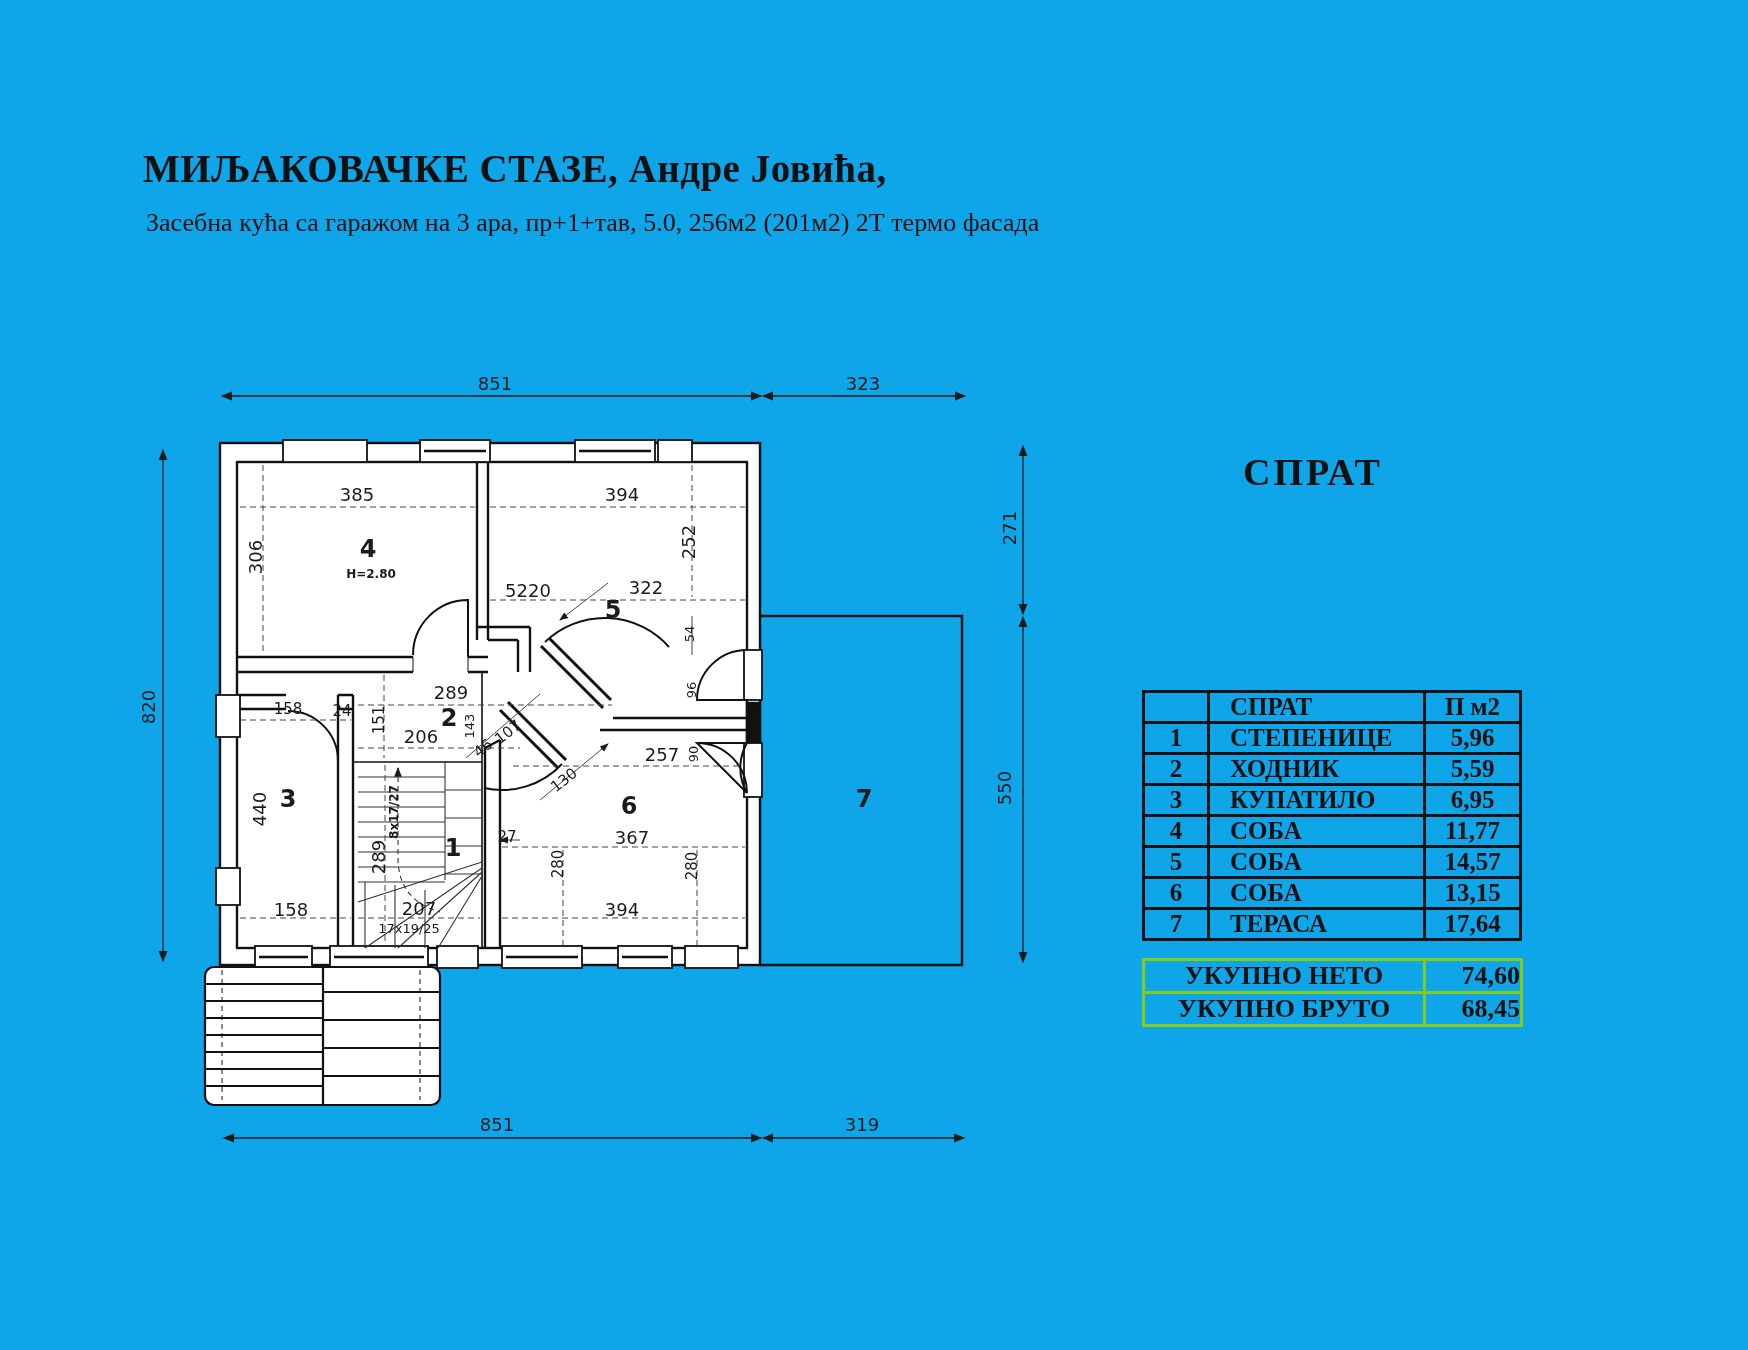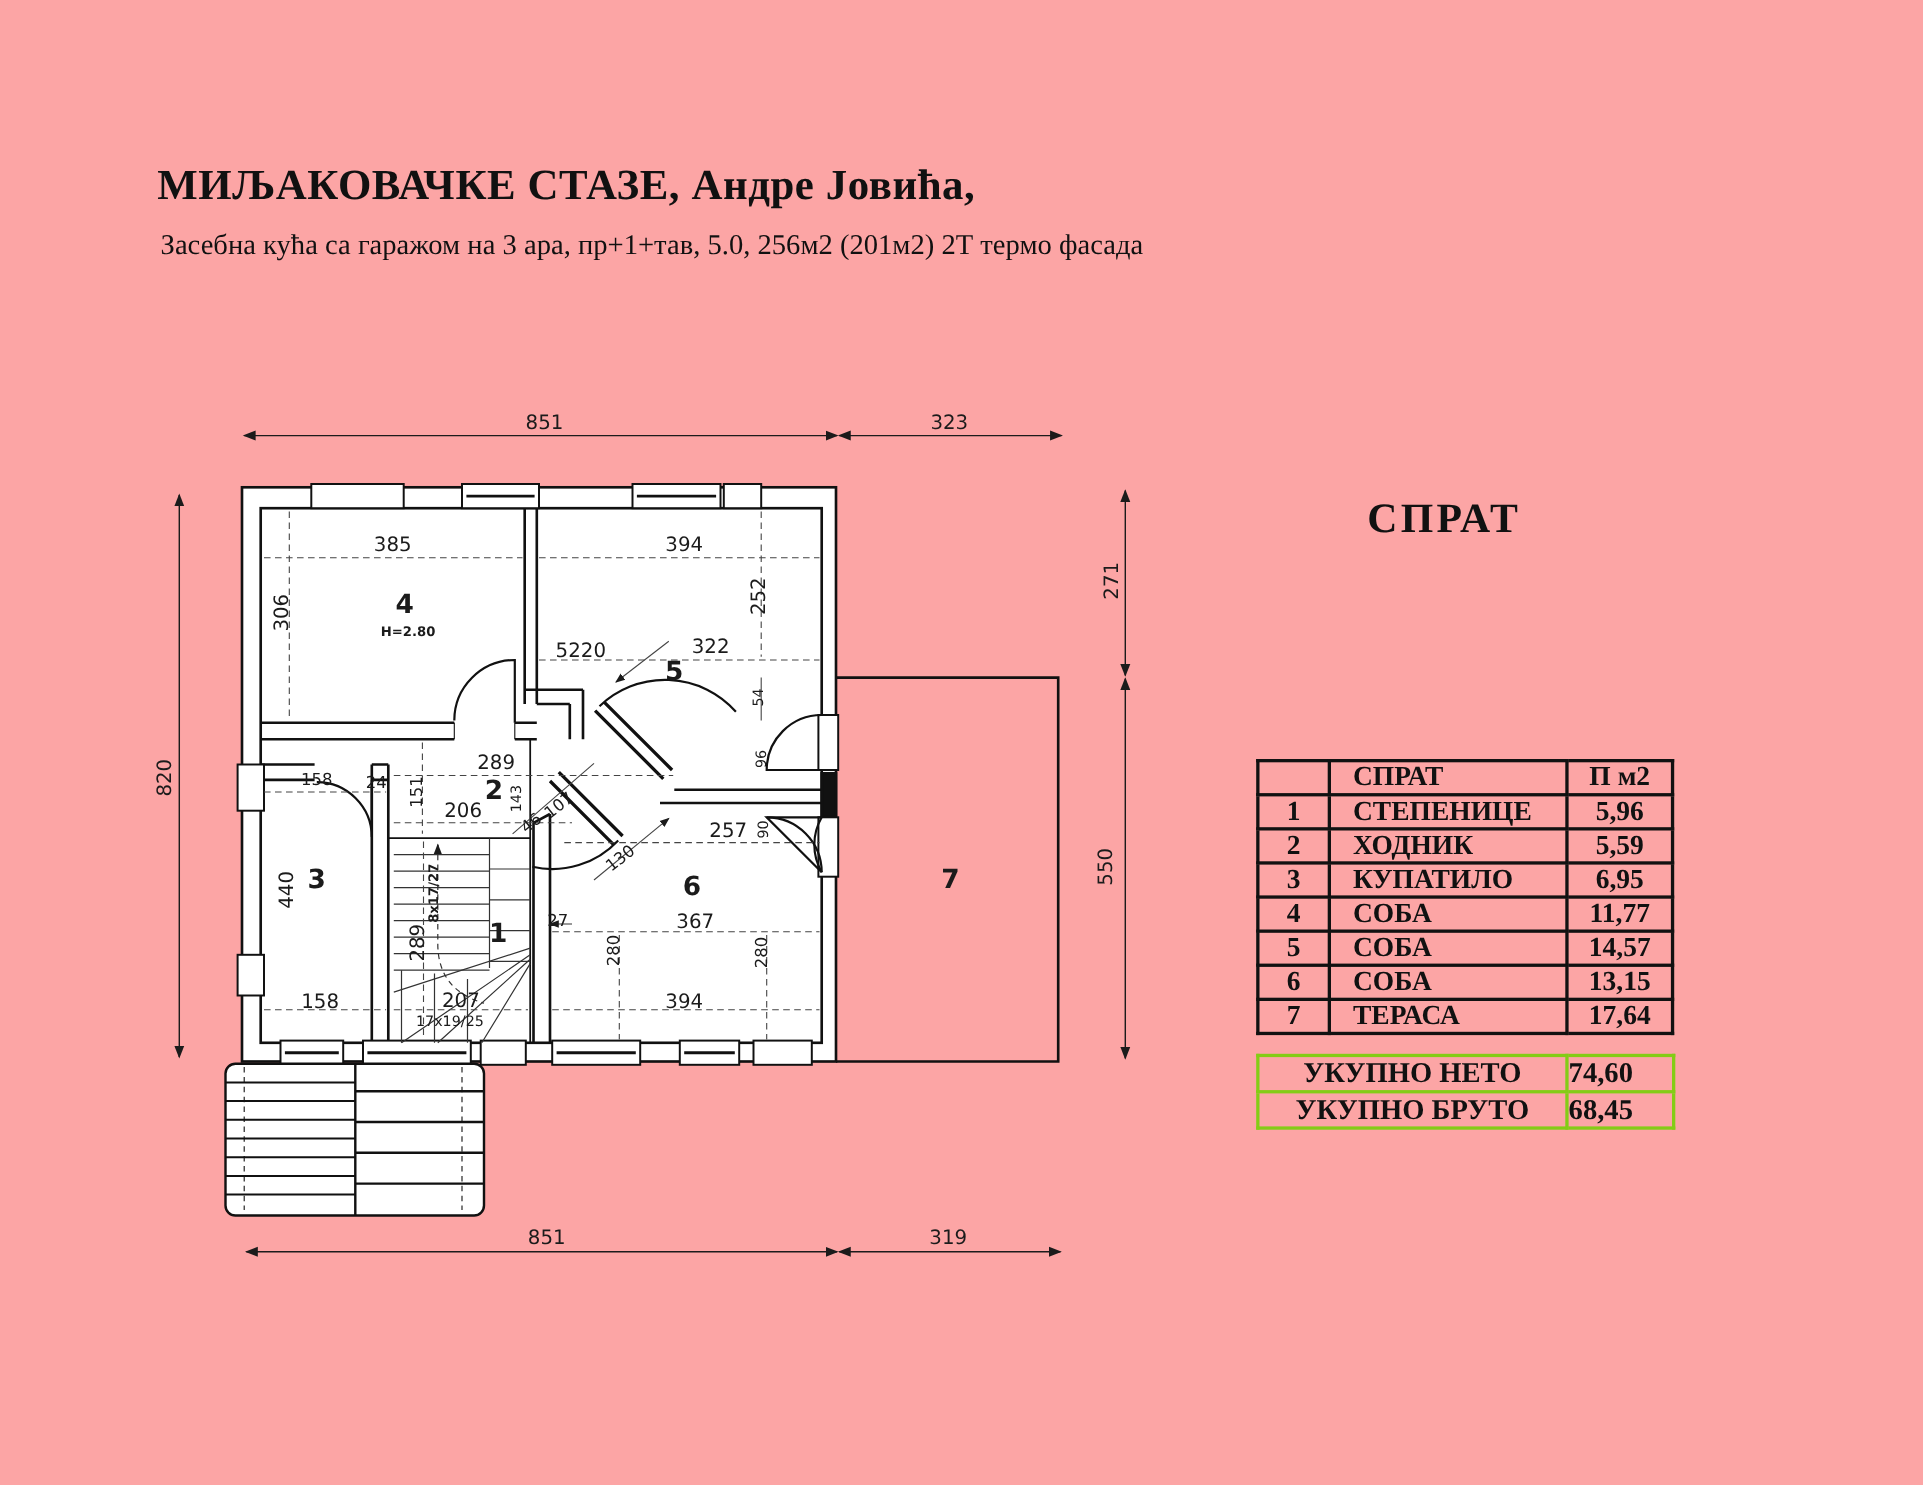--- a/index.html
+++ b/index.html
@@ -1,33 +1,33 @@
 <!DOCTYPE html>
 <html><head>
 <meta charset="utf-8">
 <style>
   html,body{margin:0;padding:0;background:#fff;}
-  #page{position:relative;width:1748px;height:1350px;background:#fca5a5;overflow:hidden;
+  #page{position:relative;width:1748px;height:1350px;background:#0ea5e9;overflow:hidden;
         font-family:"Liberation Serif", serif;color:#111;}
   .title{position:absolute;left:143px;top:146px;font-size:39px;font-weight:bold;letter-spacing:.5px;}
   .subtitle{position:absolute;left:146px;top:208px;font-size:26px;font-weight:normal;}
   .floor-heading{position:absolute;left:1243px;top:450px;font-size:38px;font-weight:bold;letter-spacing:3px;}
   
   .areas{position:absolute;left:1142px;top:690px;border-collapse:collapse;table-layout:fixed;}
   .areas td{border:3px solid #111;font-size:25px;font-weight:bold;height:28px;padding:0;
             font-family:"Liberation Serif",serif;}
   .areas col.c1{width:65px;} .areas col.c2{width:216px;} .areas col.c3{width:96px;}
   .areas td.num{text-align:center;}
   .areas td.name{text-align:left;padding-left:20px;}
   .areas td.val{text-align:center;}
   .totals{position:absolute;left:1142px;top:958px;border-collapse:collapse;table-layout:fixed;}
   .totals td{border:3px solid #84cc16;font-size:26px;font-weight:bold;height:30px;padding:0;}
   .totals col.c1{width:281px;} .totals col.c2{width:97px;}
   .totals td.lab{text-align:center;}
-  .totals td.val{text-align:left;}
+  .totals td.val{text-align:right;}
   svg text{font-family:"DejaVu Sans",sans-serif;fill:#1b1b1b;}
 </style>
 </head>
 <body>
 
 <div id="page">
 
   <div class="title">МИЉАКОВАЧКЕ СТАЗЕ, Андре Јовића,</div>
   <div class="subtitle">Засебна кућа са гаражом на 3 ара,  пр+1+тав,  5.0, 256м2 (201м2)  2Т  термо фасада</div>
   <div class="floor-heading">СПРАТ</div>

